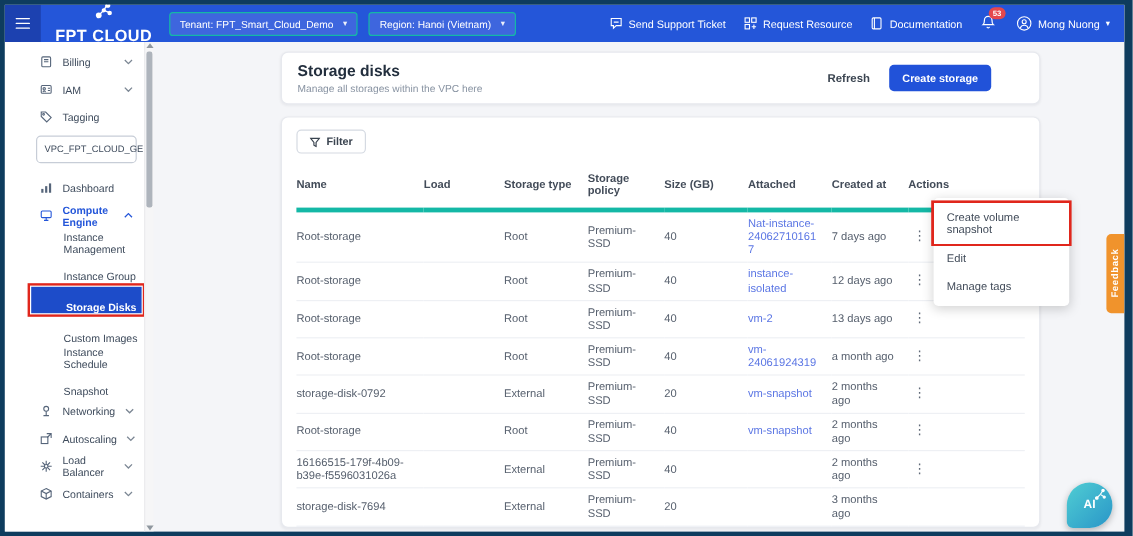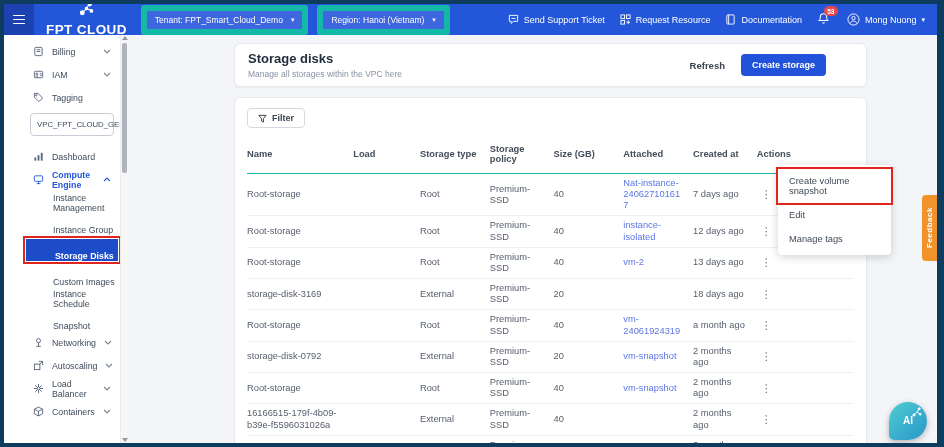--- a/index.html
+++ b/index.html
@@ -5,21 +5,21 @@
   * { box-sizing: border-box; margin: 0; padding: 0; }
   body { font-family: "Liberation Sans", sans-serif; background:#fff; }
   .frame { width:944px; height:447px; background:#0e3c5e; padding:4px 7px 4px 4px; position:relative; overflow:hidden; }
   .app { width:100%; height:100%; background:#f4f5f8; display:flex; flex-direction:column; overflow:hidden; position:relative; }
 
   
   .topbar { height:31px; background:#2456d9; display:flex; align-items:center; color:#fff; flex-shrink:0; }
   .burger { width:30px; height:31px; background:#1c41b0; display:flex; flex-direction:column; justify-content:center; align-items:center; gap:2.5px; cursor:pointer; flex-shrink:0; }
   .burger span { width:12px; height:1.5px; background:#fff; border-radius:1px; }
   .brand { display:flex; align-items:center; gap:5px; margin:0 14px 0 12px; font-weight:bold; font-size:13.5px; letter-spacing:.4px; white-space:nowrap;flex-direction:column; }
-  .pill { background:#3e66de; border:6px solid #14b8a6; color:#fff; font-size:8.5px; border-radius:3px; padding:4px 8px; margin-right:9px; display:flex; align-items:center; gap:8px; cursor:pointer; white-space:nowrap; }
+  .pill { background:#3e66de; border:1px solid #14b8a6; color:#fff; font-size:8.5px; border-radius:3px; padding:4px 8px; margin-right:9px; display:flex; align-items:center; gap:8px; cursor:pointer; white-space:nowrap; }
   .pill .caret { font-size:7px; opacity:.9; }
   .top-right { margin-left:auto; display:flex; align-items:center; gap:15px; padding-right:12px; font-size:9px; white-space:nowrap; }
   .top-link { display:flex; gap:5px; align-items:center; cursor:pointer; }
   .top-link svg, .user svg { flex-shrink:0; }
   .bell { position:relative; cursor:pointer; margin-right:2px; }
   .badge { position:absolute; top:-6px; right:-8px; background:#e5484d; border-radius:7px; font-size:6.5px; padding:1.5px 3.5px; font-weight:bold; }
   .user { display:flex; align-items:center; gap:5px; cursor:pointer;text-align:right; }
   .user .caret { font-size:7px; }
 
   
@@ -46,21 +46,21 @@
   .header-card { height:44px; display:flex; align-items:center; justify-content:space-between; padding:0 40px 0 13px; flex-shrink:0; }
   .page-title { font-size:13px; font-weight:bold; color:#232f3e; }
   .page-sub { font-size:8.5px; color:#8893a2; margin-top:3px; }
   .hc-actions { display:flex; align-items:center; gap:16px; }
   .refresh-btn { font-size:9.5px; color:#3a4450; font-weight:bold; cursor:pointer; background:none; border:none; font-family:inherit; }
   .btn-primary { background:#2152d9; color:#fff; font-size:9px; font-weight:bold; padding:6px 11px; border-radius:4px; border:none; cursor:pointer; font-family:inherit; }
 
   .table-card { padding-top:10px; flex-shrink:0; }
   .filter-btn { margin:0 12px 10px; border:1px solid #d5dae2; border-radius:4px; padding:4px 10px; font-size:9px; font-weight:bold; color:#3a4450; display:inline-flex; gap:5px; align-items:center; background:#fff; cursor:pointer; font-family:inherit; }
   table { width:calc(100% - 24px); margin:0 12px; border-collapse:collapse; font-size:9.3px; color:#57606e; table-layout:fixed; }
-  th { text-align:left; font-weight:bold; color:#434c59; padding:6px 8px 9px 0; border-bottom:1px solid #14b8a6; }
+  th { text-align:left; font-weight:bold; color:#434c59; padding:6px 8px 9px 0; border-bottom:4px solid #14b8a6; }
   td { padding:4px 8px 4px 0; border-bottom:1px solid #eef0f4; vertical-align:middle; overflow-wrap:break-word; line-height:1.2; }
   .w-name{width:17.5%} .w-tags{width:11%} .w-type{width:11.5%} .w-policy{width:10.5%} .w-size{width:11.5%} .w-att{width:11.5%} .w-created{width:10.5%} .w-act{width:16%}
   .link { color:#5b76e4; cursor:pointer; }
   .dots { color:#5f6977; font-size:11px; cursor:pointer; display:inline-block; padding:0 4px; }
 
   
   .context-menu { position:absolute; left:774px; top:130px; width:113px; background:#fff; border-radius:4px; box-shadow:0 2px 10px rgba(0,0,0,.18); padding:4px 0; z-index:30; }
   .cm-item { padding:7px 11px; font-size:9.3px; color:#414b59; cursor:pointer; }
   .cm-item.annotated { box-shadow:0 0 0 2px #e0261c; }
 
@@ -327,30 +327,20 @@
                   <td>Root-storage</td>
                   <td></td>
                   <td>Root</td>
                   <td>Premium-SSD</td>
                   <td>40</td>
                   <td><span class="link">vm-2</span></td>
                   <td>13 days ago</td>
                   <td><span class="dots">⋮</span></td>
                 </tr>
                 <tr>
-                  <td>storage-disk-3169</td>
-                  <td></td>
-                  <td>External</td>
-                  <td>Premium-SSD</td>
-                  <td>20</td>
-                  <td></td>
-                  <td>18 days ago</td>
-                  <td><span class="dots">⋮</span></td>
-                </tr>
-                <tr>
                   <td>Root-storage</td>
                   <td></td>
                   <td>Root</td>
                   <td>Premium-SSD</td>
                   <td>40</td>
                   <td><span class="link">vm-24061924319</span></td>
                   <td>a month ago</td>
                   <td><span class="dots">⋮</span></td>
                 </tr>
                 <tr>

